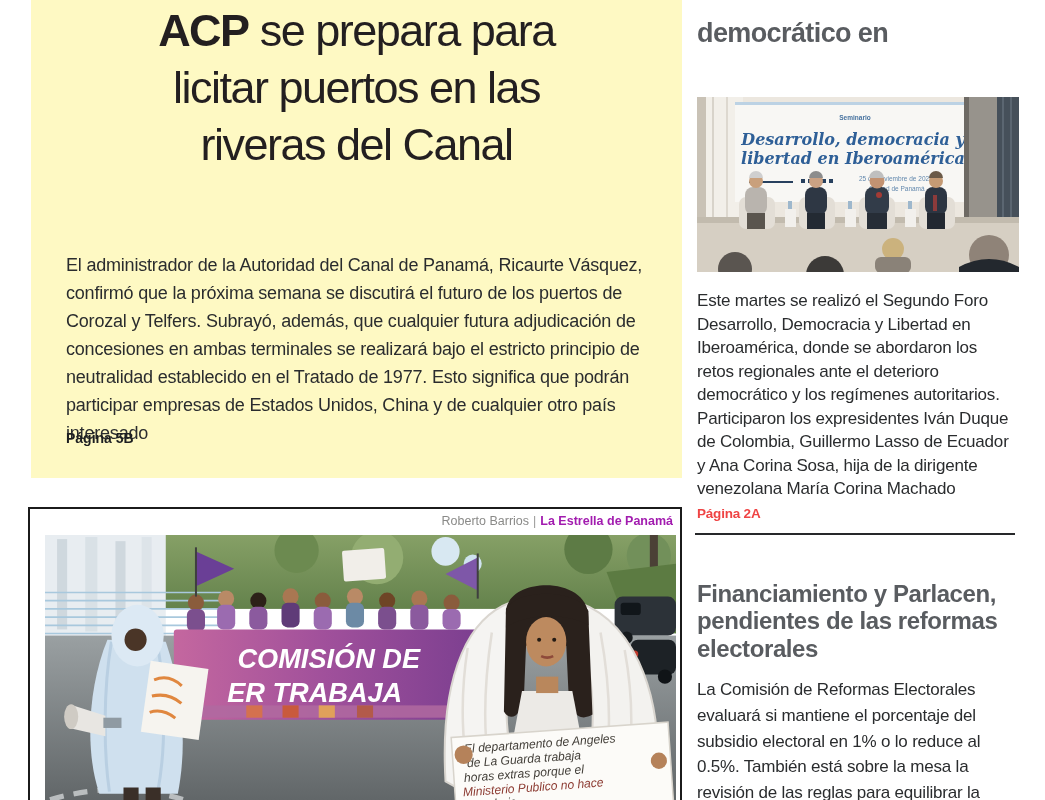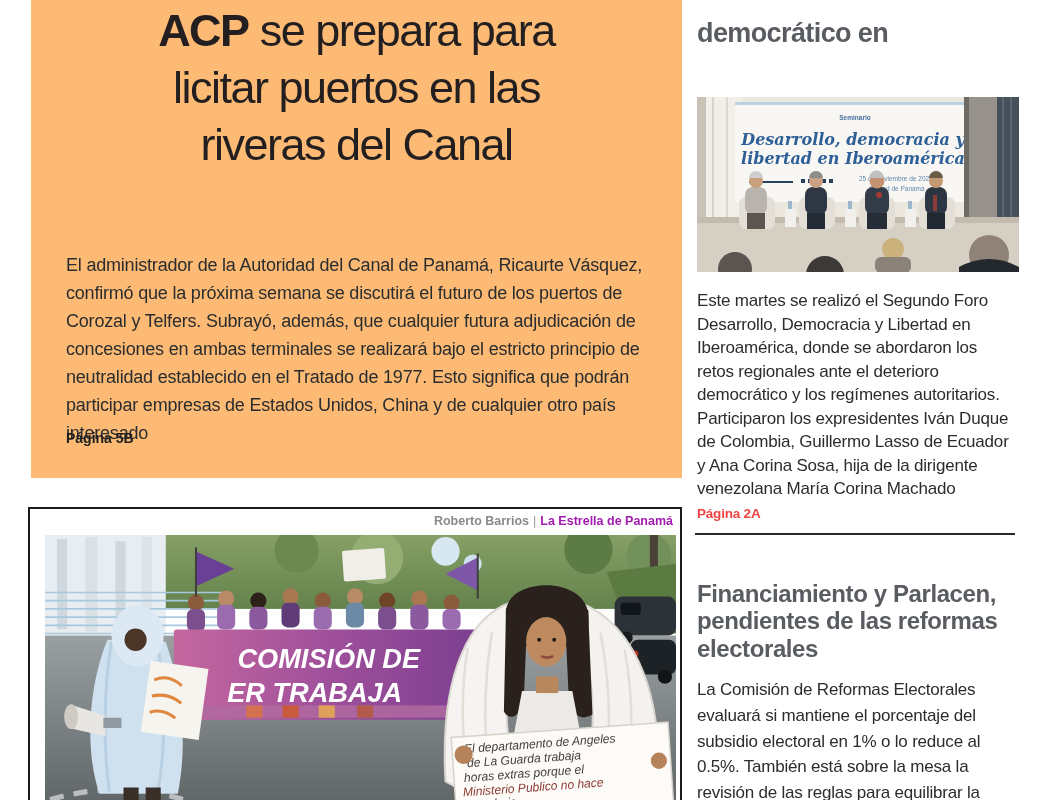--- a/index.html
+++ b/index.html
@@ -1,32 +1,32 @@
 <!DOCTYPE html>
 <html><head>
 <meta charset="utf-8">
 <style>
   html,body{margin:0;padding:0;background:#ffffff;}
   #page{position:relative;width:1045px;height:800px;background:#ffffff;overflow:hidden;
         font-family:"Liberation Sans", sans-serif;color:#2a2c2e;}
 
   
-  .lead-box{position:absolute;left:31px;top:0;width:651px;height:478px;background:#fdba74;}
+  .lead-box{position:absolute;left:31px;top:0;width:651px;height:478px;background:#fef9c3;}
   .lead-headline{padding-top:2px;text-align:center;font-size:45px;line-height:57px;
                  color:#231f20;letter-spacing:-1.5px;}
   .lead-headline .hl-bold{font-weight:bold;}
   .lead-body{position:absolute;left:35px;top:233px;width:596px;font-size:18px;line-height:28px;
              color:#2a2c2e;letter-spacing:-0.2px;}
   .lead-pageref{position:absolute;left:35px;top:430px;font-size:14px;font-weight:bold;color:#1d1f21;}
 
   
   .photo-frame{position:absolute;left:28px;top:507px;width:654px;height:300px;
                border:2px solid #1b1b1b;border-bottom:none;background:#ffffff;box-sizing:border-box;}
   .photo-credit{position:absolute;top:5px;right:7px;font-size:12.5px;color:#1d1d1b;white-space:nowrap;}
-  .photo-credit .author{color:#8a8a88;font-weight:bold;}
+  .photo-credit .author{color:#8a8a88;}
   .photo-credit .sep{color:#9a9a98;padding:0 4px;}
   .photo-credit .outlet{font-weight:bold;color:#a21caf;}
   .march-photo{position:absolute;left:15px;right:4px;top:26px;bottom:0;}
   .march-photo svg{display:block;width:100%;height:100%;}
 
   
   .rc-head1{position:absolute;left:697px;top:-4px;width:330px;font-size:27px;line-height:31px;
             color:#595c60;letter-spacing:-0.6px;}
   .seminar-photo{position:absolute;left:697px;top:97px;width:322px;height:175px;}
   .seminar-photo svg{display:block;width:100%;height:100%;}

